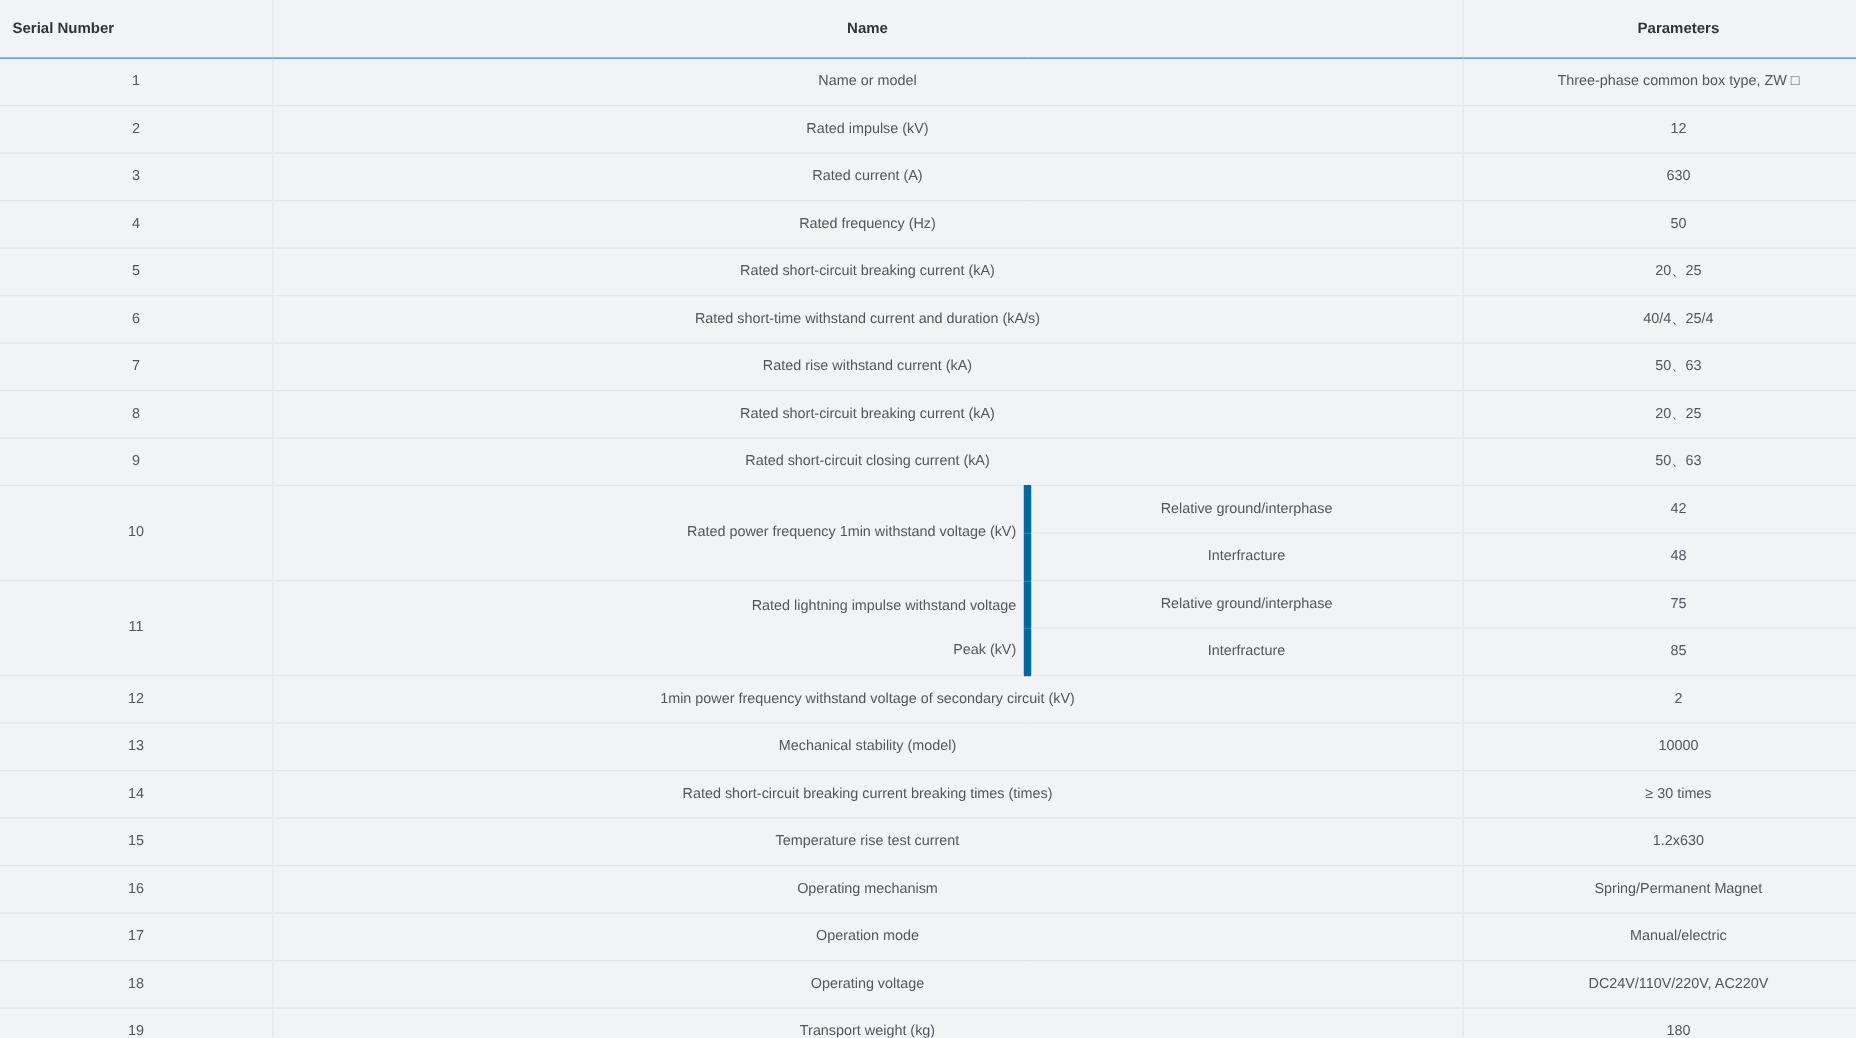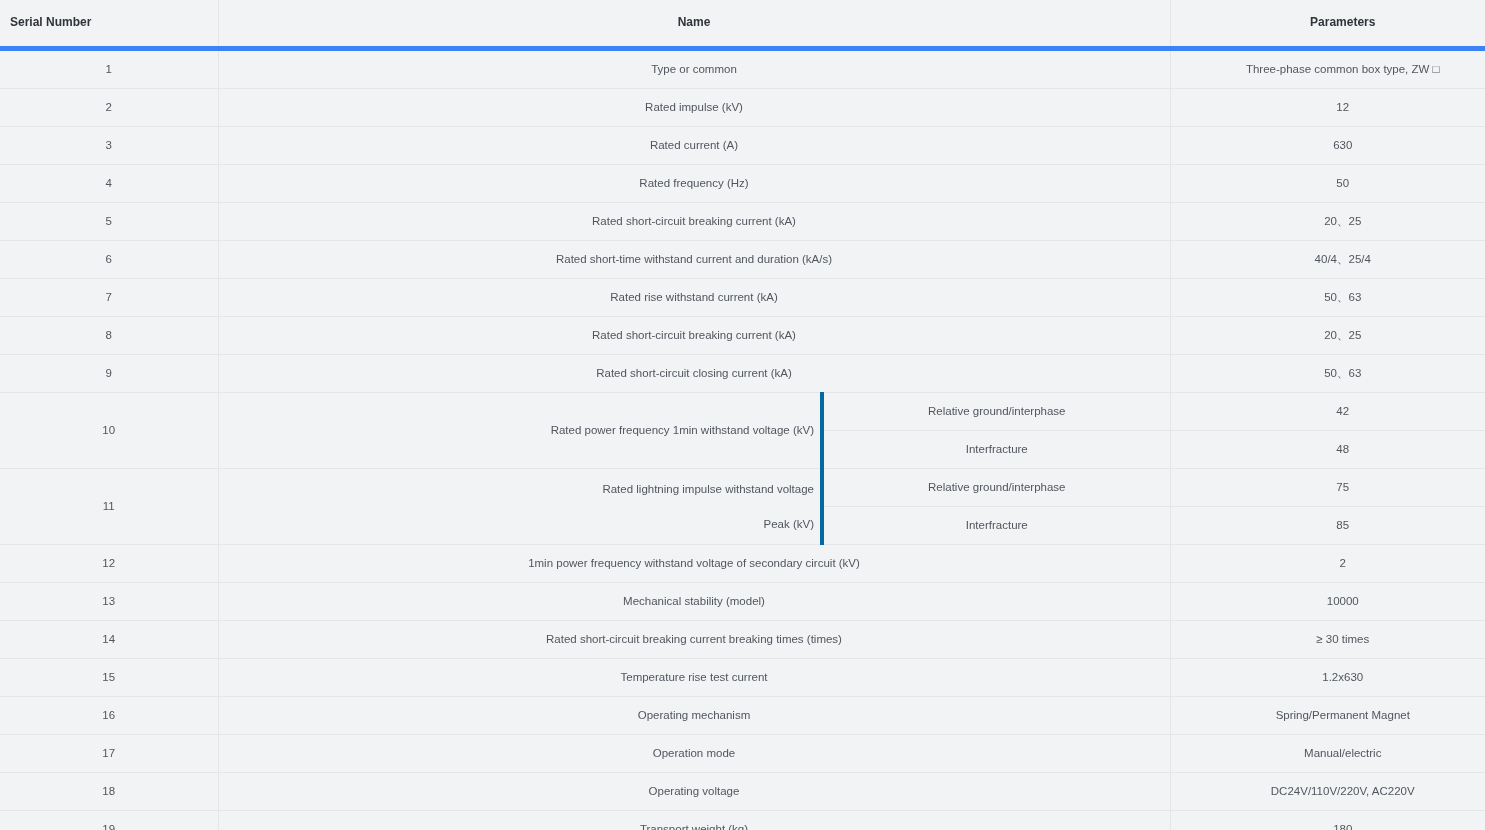--- a/index.html
+++ b/index.html
@@ -39,41 +39,41 @@
     font-weight: 400;
     color: #51565e;
     background: #f2f3f5;
   }
 
   .spec-table th {
     height: 46px;
     font-weight: 700;
     font-size: 12px;
     color: #2f343b;
-    border-bottom: 5px solid #3b82f6;
+    border-bottom: 1px solid #3b82f6;
   }
 
   .spec-table th.th-serial {
     text-align: left;
     padding-left: 10px;
   }
 
   
   .spec-table th.th-name,
   .spec-table td.c-name,
   .spec-table td.c-name-merged {
     border-left: 1px solid #e4e6e9;
   }
   .spec-table th.th-param,
   .spec-table td.c-param {
     border-left: 1px solid #e4e6e9;
     padding-left: 36px;
   }
   .spec-table td.c-sub {
-    border-left: 4px solid #0369a1;
+    border-left: 6px solid #0369a1;
   }
 
   .spec-table tbody td {
     height: 37px;
   }
 
   td.c-name-merged {
     height: auto;
     text-align: right;
   }
@@ -96,21 +96,21 @@
   <thead>
     <tr>
       <th class="th-serial">Serial Number</th>
       <th class="th-name" colspan="2">Name</th>
       <th class="th-param">Parameters</th>
     </tr>
   </thead>
   <tbody id="table-body">
       <tr>
         <td class="c-serial">1</td>
-        <td class="c-name" colspan="2">Type or common</td>
+        <td class="c-name" colspan="2">Name or model</td>
         <td class="c-param">Three-phase common box type, ZW □</td>
       </tr>
       <tr>
         <td class="c-serial">2</td>
         <td class="c-name" colspan="2">Rated impulse (kV)</td>
         <td class="c-param">12</td>
       </tr>
       <tr>
         <td class="c-serial">3</td>
         <td class="c-name" colspan="2">Rated current (A)</td>

